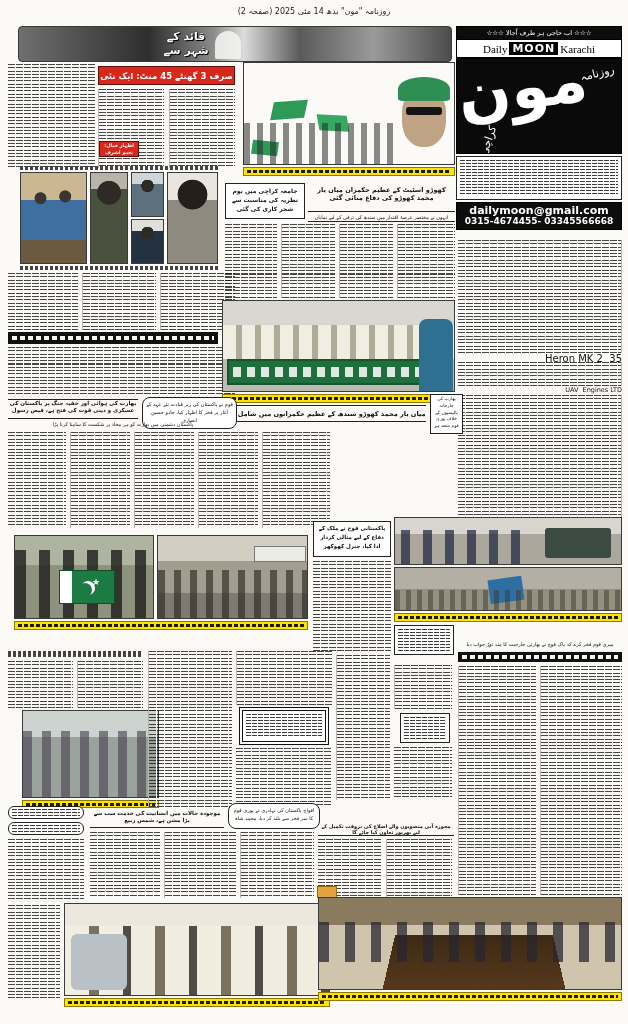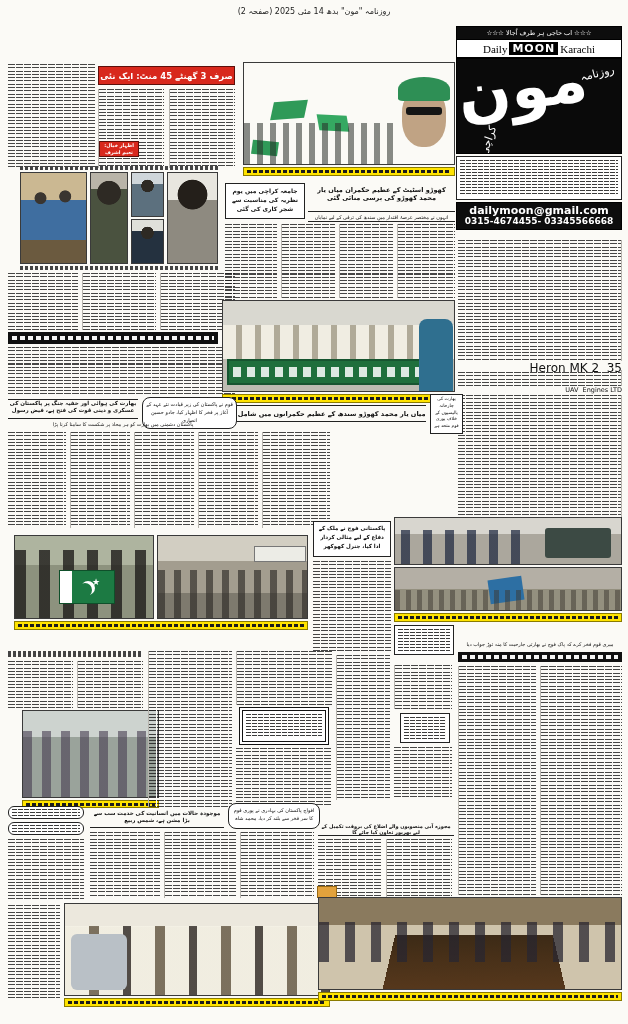--- a/index.html
+++ b/index.html
@@ -33,20 +33,25 @@
   .hl{line-height:1.25;overflow:hidden;}
   .flagstar{color:#fff;position:absolute;}
 </style>
 </head>
 <body>
 
 <div id="page">
 
   <div class="abs ur ctr" style="left:0;top:7px;width:628px;height:13px;font-size:8px;color:#222;">روزنامہ "مون"   بدھ   14   مئی   2025   (صفحہ 2)</div>
 
+  <div class="abs photo" style="left:18px;top:26px;width:434px;height:36px;border-radius:4px;
+              background:linear-gradient(90deg,#6f6f6f,#2e2e2e 30%,#8c8c8c 45%,#dcdcdc 52%,#5a5a5a 65%,#9a9a9a 82%,#4c4c4c);">
+    <div class="abs" style="left:196px;top:4px;width:26px;height:28px;background:#f2f2ee;border-radius:13px 13px 2px 2px;opacity:.9;"></div>
+    <div class="abs ur b ctr" style="left:140px;top:3px;width:54px;height:30px;font-size:11px;color:#fff;text-shadow:0 0 2px #000,1px 1px 0 #000;line-height:1.3;">قائد کے شہر سے</div>
+  </div>
 
   <div class="abs" style="left:456px;top:26px;width:166px;">
     <div class="ur ctr" style="background:#0d0d0d;color:#fff;font-size:6.5px;height:12px;line-height:12px;border:1px solid #000;">☆☆☆   اب حاجی ہر طرف اُجالا   ☆☆☆</div>
     <div style="border:1px solid #000;border-top:none;background:#fff;height:17px;display:flex;align-items:center;justify-content:center;gap:2px;font-family:'Liberation Serif',serif;font-size:11px;">
       <span>Daily</span>
       <span class="b" style="background:#000;color:#fff;padding:0 3px;font-family:'DejaVu Sans',sans-serif;letter-spacing:1px;">MOON</span>
       <span>Karachi</span>
     </div>
     <div style="position:relative;background:#0a0a0a;border:1px solid #000;height:94px;overflow:hidden;">
       <span class="ur" style="position:absolute;right:6px;top:8px;color:#fff;font-size:11px;transform:rotate(-14deg);">روزنامہ</span>
@@ -56,21 +61,21 @@
     <div class="boxed" style="margin-top:2px;height:36px;padding:3px;">
       <div class="tx2" style="height:100%;"></div>
     </div>
     <div style="margin-top:2px;background:#0d0d0d;border:1px solid #000;color:#fff;text-align:center;padding:2px 0;">
       <div class="b" style="font-size:11px;line-height:11px;">dailymoon@gmail.com</div>
       <div class="b" style="font-size:9px;line-height:11px;">0315-4674455- 03345566668</div>
     </div>
   </div>
 
   <div class="abs tx colR" style="left:458px;top:240px;width:164px;height:278px;"></div>
-  <div class="abs" style="left:458px;top:361px;width:164px;height:9px;background:#fbfaf6;font-size:12px;direction:rtl;color:#111;">
+  <div class="abs" style="left:458px;top:353px;width:164px;height:9px;background:#fbfaf6;font-size:10px;direction:rtl;color:#111;">
     <span>35</span>&nbsp;
     <span style="direction:ltr;unicode-bidi:bidi-override;">Heron MK 2</span>
   </div>
   <div class="abs" style="left:458px;top:386px;width:164px;height:9px;background:#fbfaf6;font-size:6.5px;direction:rtl;color:#111;">
     <span>UAV</span>&nbsp;
     <span style="direction:ltr;unicode-bidi:bidi-override;">Engines LTD</span>
   </div>
 
   <div class="abs tx" style="left:8px;top:64px;width:88px;height:104px;"></div>
 
@@ -108,21 +113,21 @@
     <div class="abs" style="left:0;top:60px;width:150px;height:43px;background:repeating-linear-gradient(90deg,rgba(40,45,40,.55) 0 6px,transparent 6px 13px);"></div>
     <div class="abs" style="left:158px;top:26px;width:44px;height:58px;background:#c0a384;border-radius:40% 40% 45% 45%;"></div>
     <div class="abs" style="left:154px;top:14px;width:52px;height:24px;background:#2e8f55;border-radius:50% 50% 10% 10%;"></div>
     <div class="abs" style="left:162px;top:44px;width:36px;height:8px;background:#151515;border-radius:3px;"></div>
   </div>
   <div class="abs ycap" style="left:243px;top:167px;width:212px;height:9px;">
       <div class="ln"></div>
     </div>
 
   <div class="abs boxed ur b ctr hl" style="left:225px;top:183px;width:80px;height:36px;font-size:6px;padding:2px;line-height:1.5;">جامعہ کراچی میں یوم نظریہ کی مناسبت سے شجر کاری کی گئی</div>
-  <div class="abs ur b ctr hl" style="left:308px;top:186px;width:147px;height:24px;font-size:6.5px;">کھوڑو اسٹیٹ کے عظیم حکمران میاں یار محمد کھوڑو کی برسی منائی گئی</div>
+  <div class="abs ur b ctr hl" style="left:308px;top:186px;width:147px;height:24px;font-size:6.5px;">کھوڑو اسٹیٹ کے عظیم حکمران میاں یار محمد کھوڑو کی دفاع منائی گئی</div>
   <div class="abs ur ctr hl rule-tb" style="left:308px;top:211px;width:147px;height:11px;font-size:5px;line-height:10px;">انہوں نے مختصر عرصۂ اقتدار میں سندھ کی ترقی کے لیے نمایاں خدمات انجام دیں</div>
   <div class="abs tx" style="left:225px;top:224px;width:52px;height:74px;"></div>
   <div class="abs tx colL" style="left:281px;top:224px;width:54px;height:74px;"></div>
   <div class="abs tx colL" style="left:339px;top:224px;width:54px;height:74px;"></div>
   <div class="abs tx colL" style="left:397px;top:224px;width:58px;height:74px;"></div>
 
   <div class="abs photo" style="left:222px;top:300px;width:233px;height:92px;overflow:hidden;
               background:linear-gradient(180deg,#d9d8d0 0 30%,#bdbcb2 30%);">
     <div class="abs" style="left:0;top:24px;width:233px;height:34px;background:repeating-linear-gradient(90deg,#f0ede2 0 13px,#b0aa98 13px 19px);"></div>
     <div class="abs" style="left:4px;top:58px;width:225px;height:26px;background:#1f6f3c;

